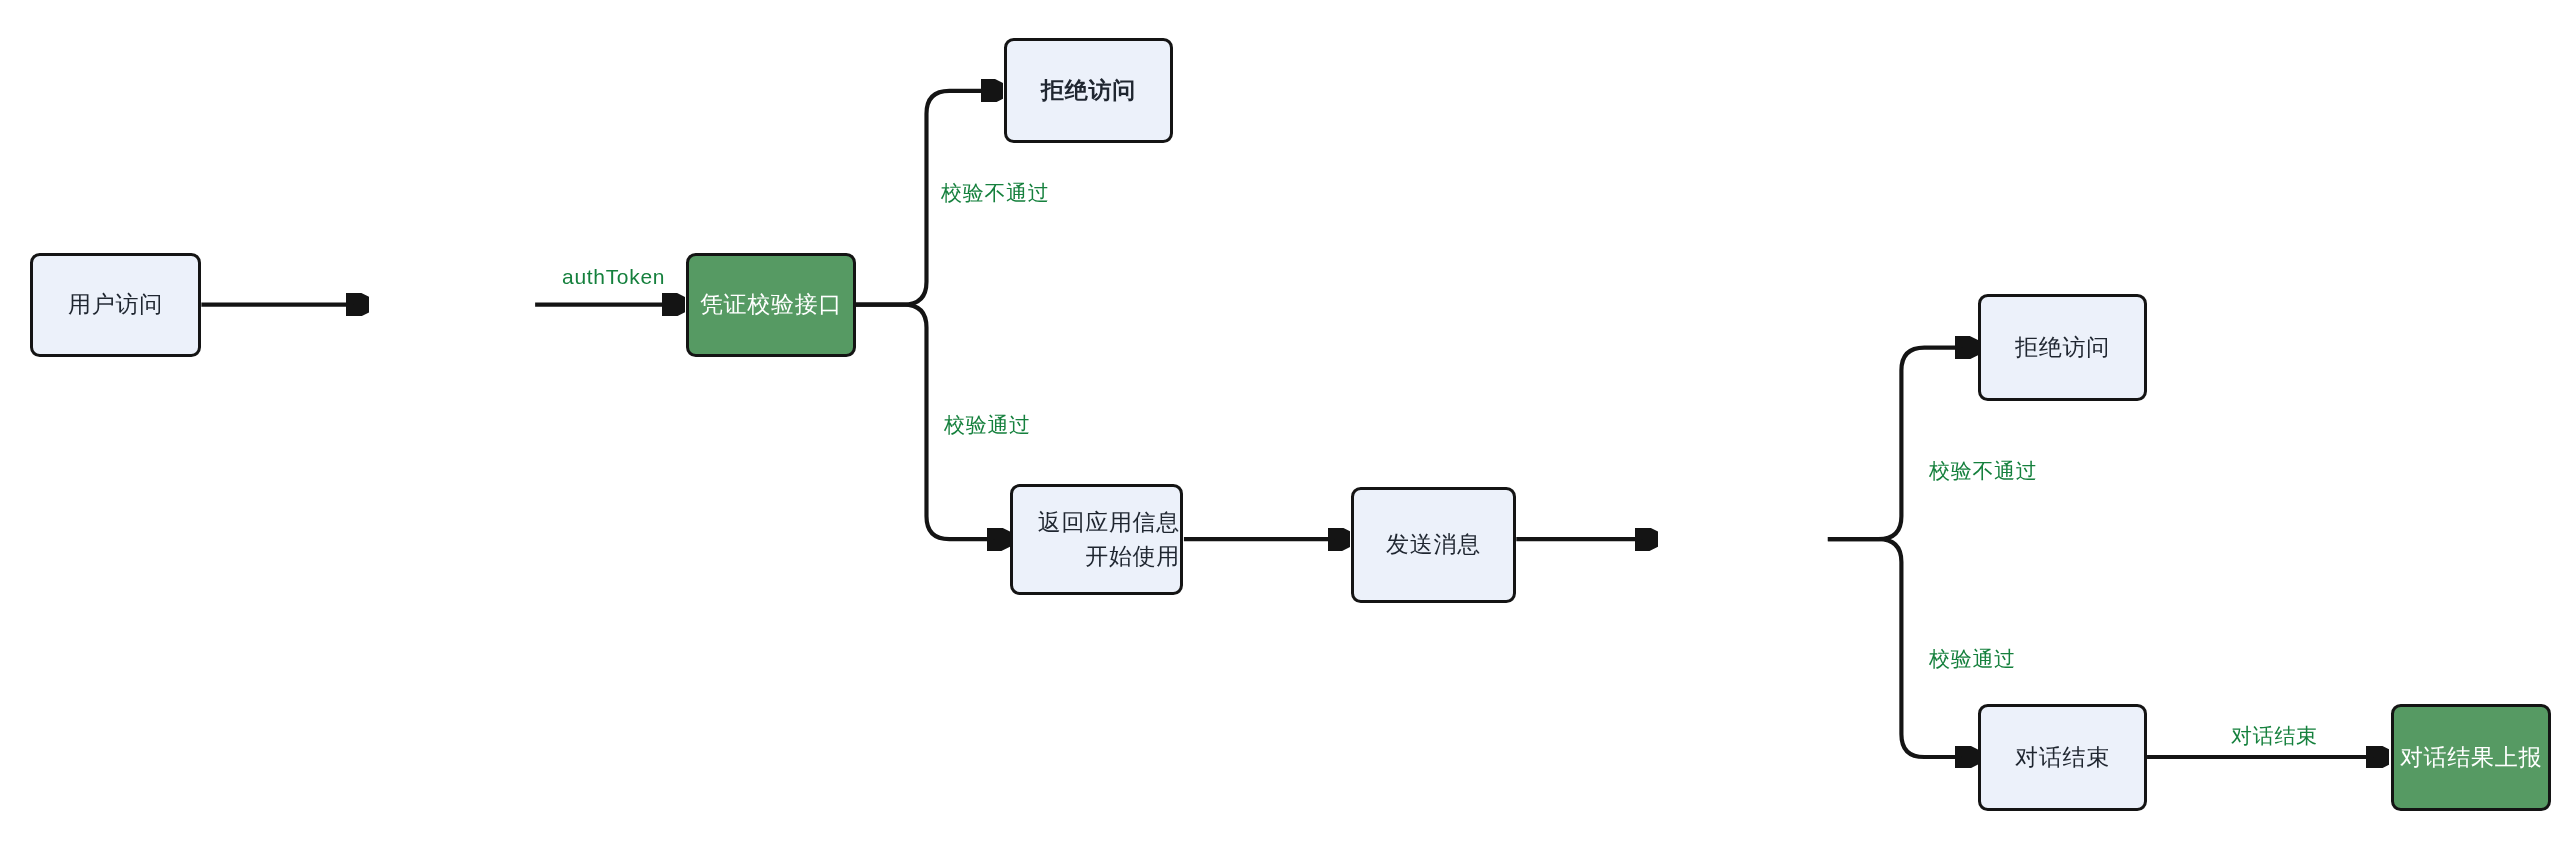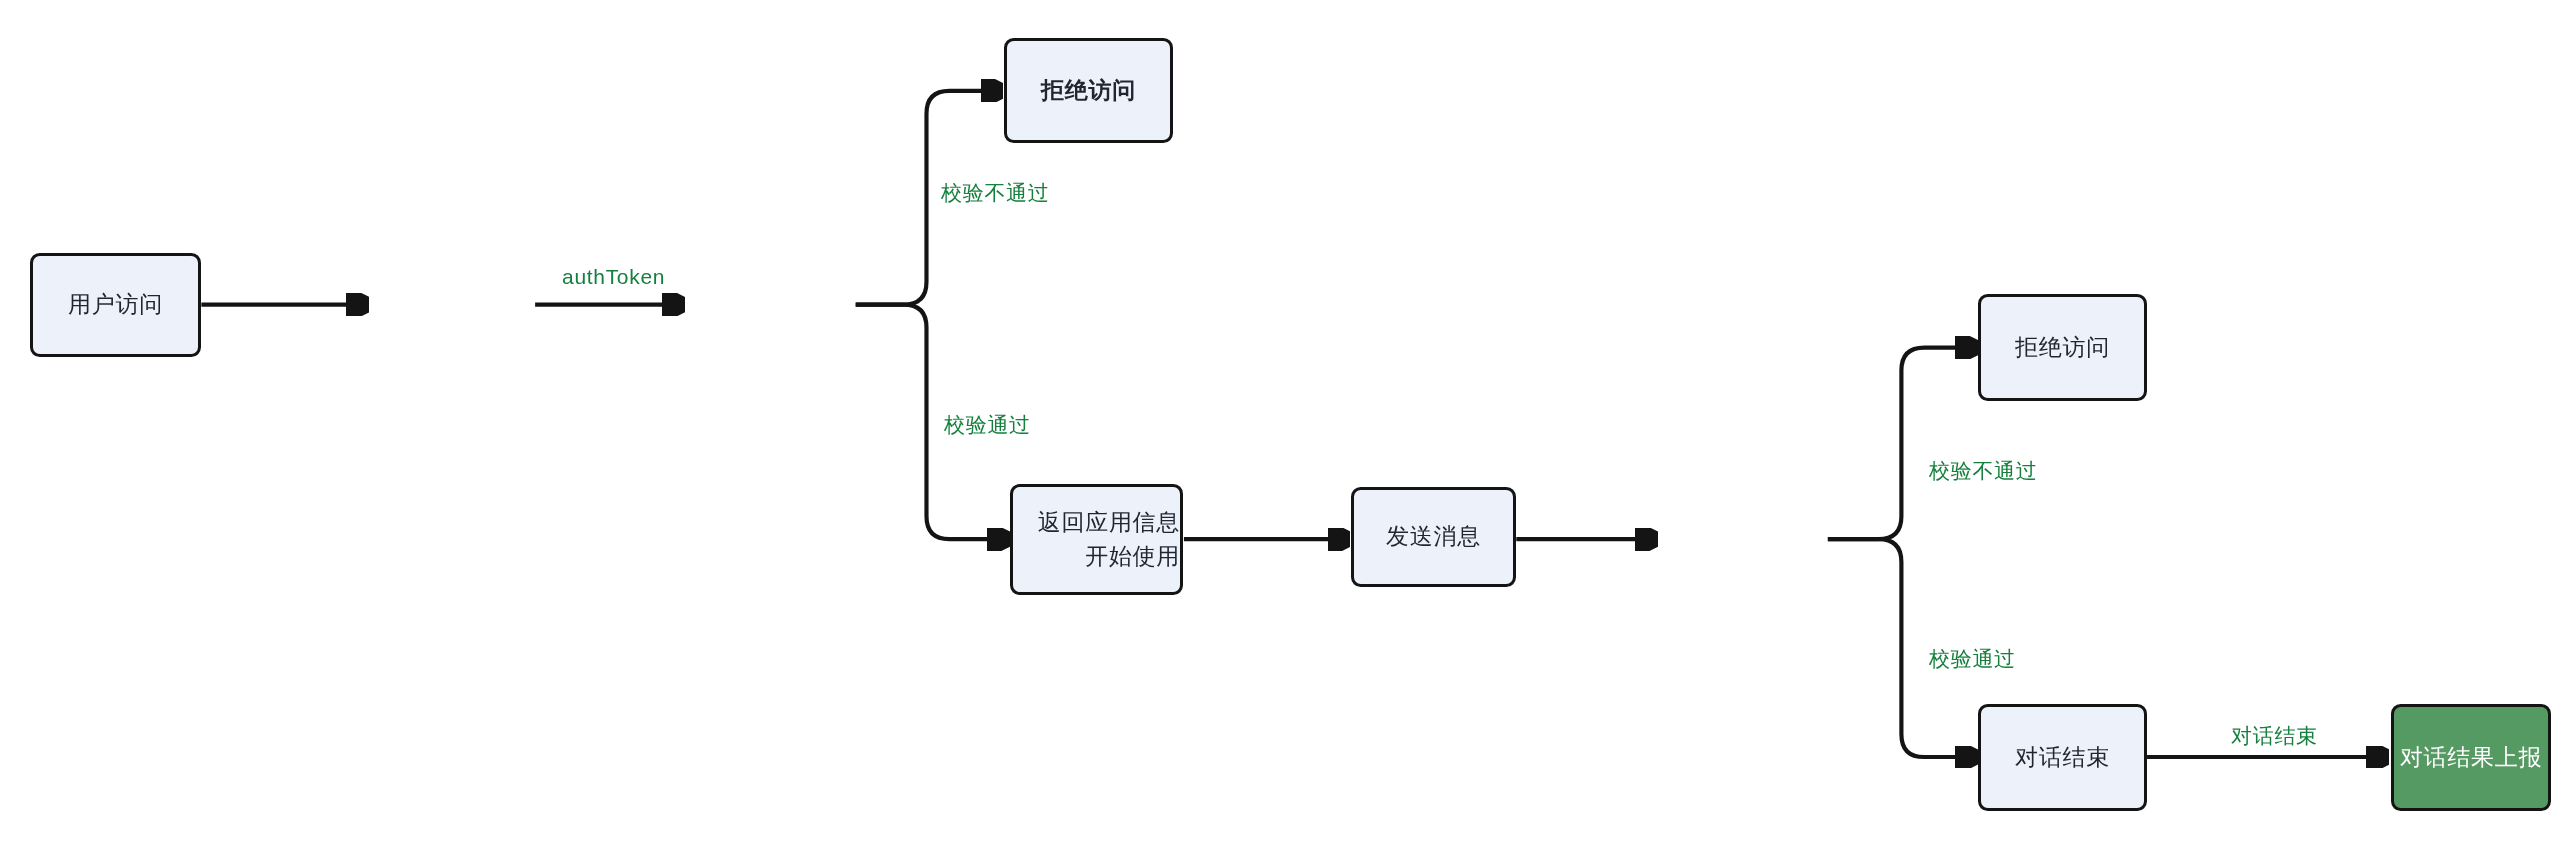--- a/index.html
+++ b/index.html
@@ -73,31 +73,34 @@
     <g>
       <path d="M3094 1091 L3438 1091" marker-end="url(#arrow)"></path>
     </g>
   </svg>
 
   <div class="node" style="left:30px;top:253px;width:171px;height:104px;">
     <span>用户访问</span>
   </div>
 
 
+  <div class="node accent" style="left:686px;top:253px;width:170px;height:104px;">
+    <span>凭证校验接口</span>
+  </div>
 
   <div class="node" style="left:1004px;top:38px;width:169px;height:105px;font-weight:bold;">
     <span>拒绝访问</span>
   </div>
 
   <div class="node" style="left:1010px;top:484px;width:173px;height:111px;align-items:flex-end;">
     <span>返回应用信息</span>
     <span>开始使用</span>
   </div>
 
-  <div class="node" style="left:1351px;top:487px;width:165px;height:100px;">
+  <div class="node" style="left:1351px;top:487px;width:165px;height:116px;">
     <span>发送消息</span>
   </div>
 
 
   <div class="node" style="left:1978px;top:294px;width:169px;height:107px;">
     <span>拒绝访问</span>
   </div>
 
   <div class="node" style="left:1978px;top:704px;width:169px;height:107px;">
     <span>对话结束</span>

